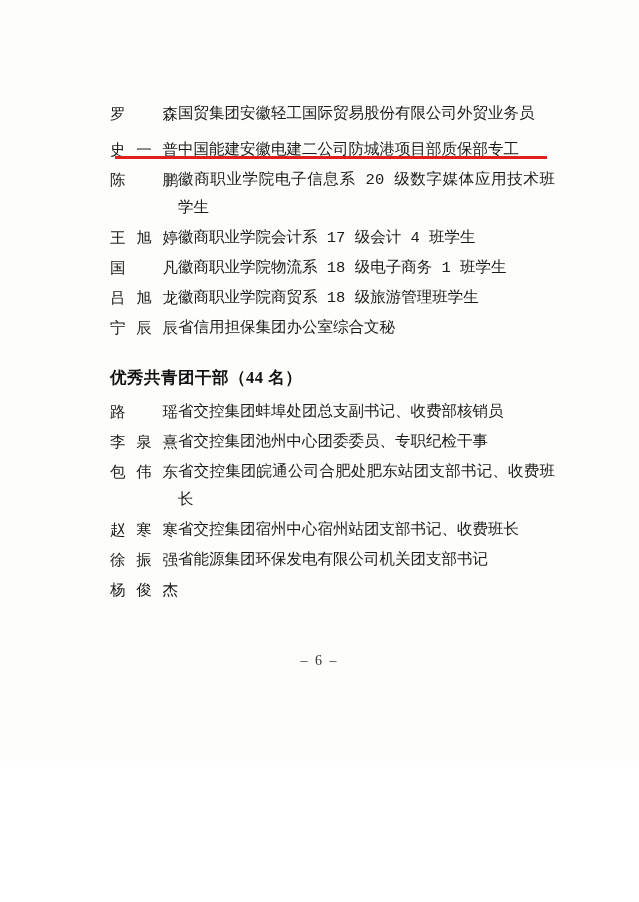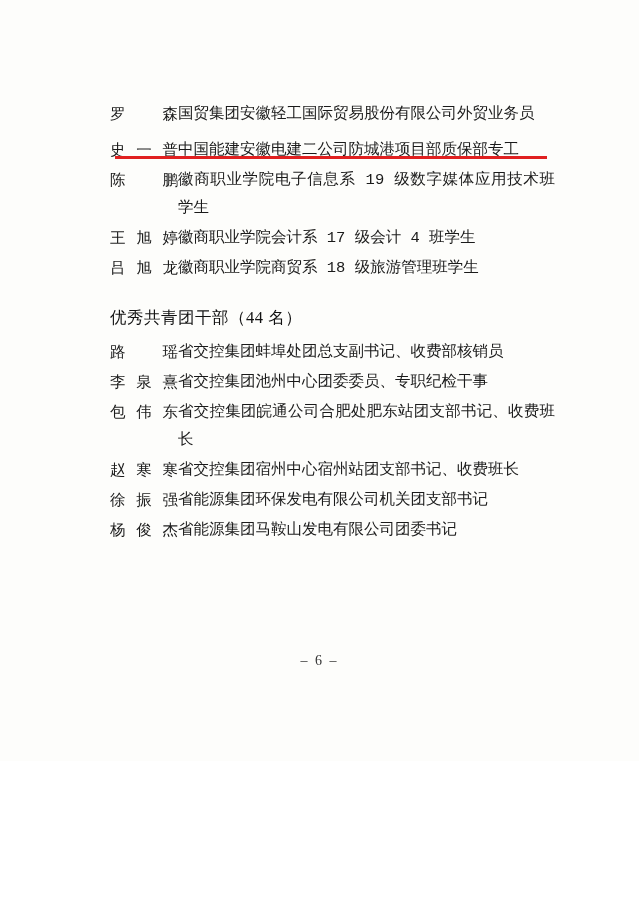--- a/index.html
+++ b/index.html
@@ -55,21 +55,21 @@
   .underline-mark {
     position: absolute;
     left: 5px;
     top: 56px;
     width: 432px;
     height: 2.5px;
     background: #e02020;
   }
   .section-title {
     font-size: 16.5px;
-    font-weight: normal;
+    font-weight: bold;
     line-height: 28px;
     margin-top: 22px;
     margin-bottom: 6px;
     letter-spacing: 0.5px;
     color: #111;
   }
   .footer {
     position: absolute;
     left: 0;
     right: 0;
@@ -100,34 +100,42 @@
 
       <div class="spacer-sm"></div>
 
       <div class="entry">
         <span class="nm">史一普</span>
         <span class="ds">中国能建安徽电建二公司防城港项目部质保部专工</span>
       </div>
 
       <div class="entry">
         <span class="nm">陈　鹏</span>
-        <span class="ds">徽商职业学院电子信息系 19 级数字媒体应用技术班学生</span>
+        <span class="ds">徽商职业学院电子信息系 20 级数字媒体应用技术班学生</span>
       </div>
 
       <div class="entry">
         <span class="nm">王旭婷</span>
         <span class="ds">徽商职业学院会计系 17 级会计 4 班学生</span>
       </div>
 
+      <div class="entry">
+        <span class="nm">国　凡</span>
+        <span class="ds">徽商职业学院物流系 18 级电子商务 1 班学生</span>
+      </div>
 
       <div class="entry">
         <span class="nm">吕旭龙</span>
         <span class="ds">徽商职业学院商贸系 18 级旅游管理班学生</span>
       </div>
 
+      <div class="entry">
+        <span class="nm">宁辰辰</span>
+        <span class="ds">省信用担保集团办公室综合文秘</span>
+      </div>
 
     </div>
 
     <div>
 
       <div class="section-title">优秀共青团干部（44 名）</div>
 
       <div class="entry">
         <span class="nm">路　瑶</span>
         <span class="ds">省交控集团蚌埠处团总支副书记、收费部核销员</span>
@@ -150,21 +158,20 @@
       </div>
 
 
       <div class="entry">
         <span class="nm">徐振强</span>
         <span class="ds">省能源集团环保发电有限公司机关团支部书记</span>
       </div>
 
       <div class="entry">
         <span class="nm">杨俊杰</span>
-        <span class="ds">省能源集团马鞍山发电有限公司团委书记</span>
       </div>
 
     </div>
 
   </div>
 
   <div class="footer">
     <span class="pg-num">– 6 –</span>
   </div>
 </div>

